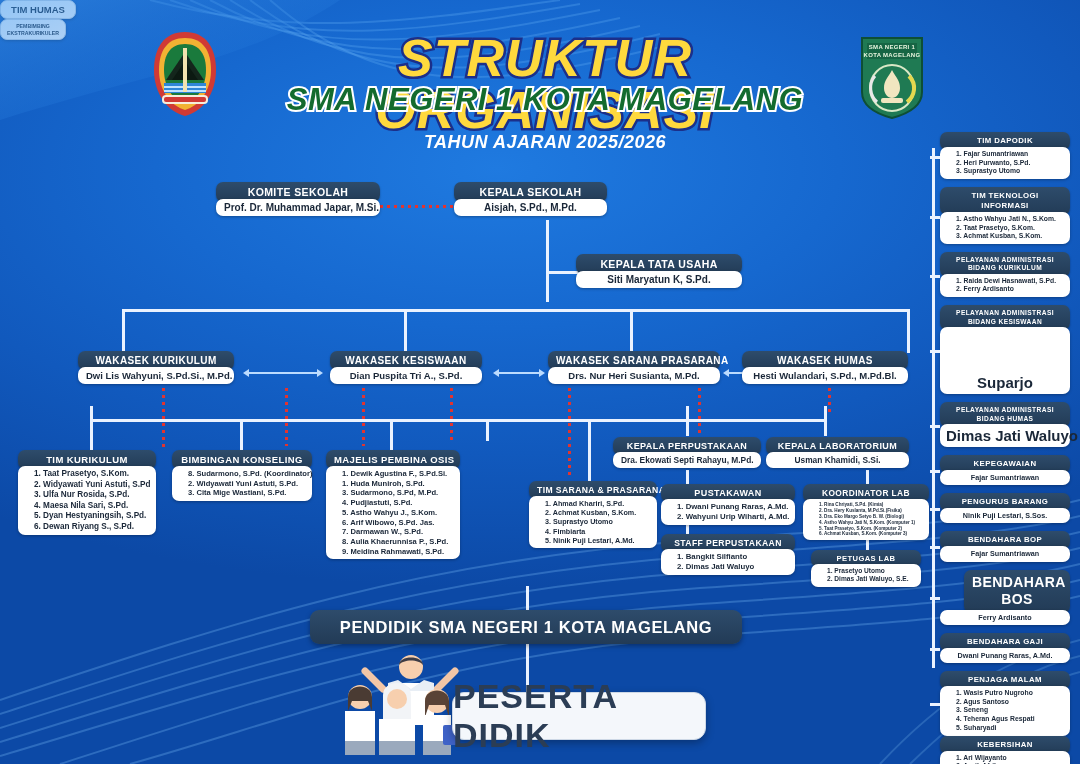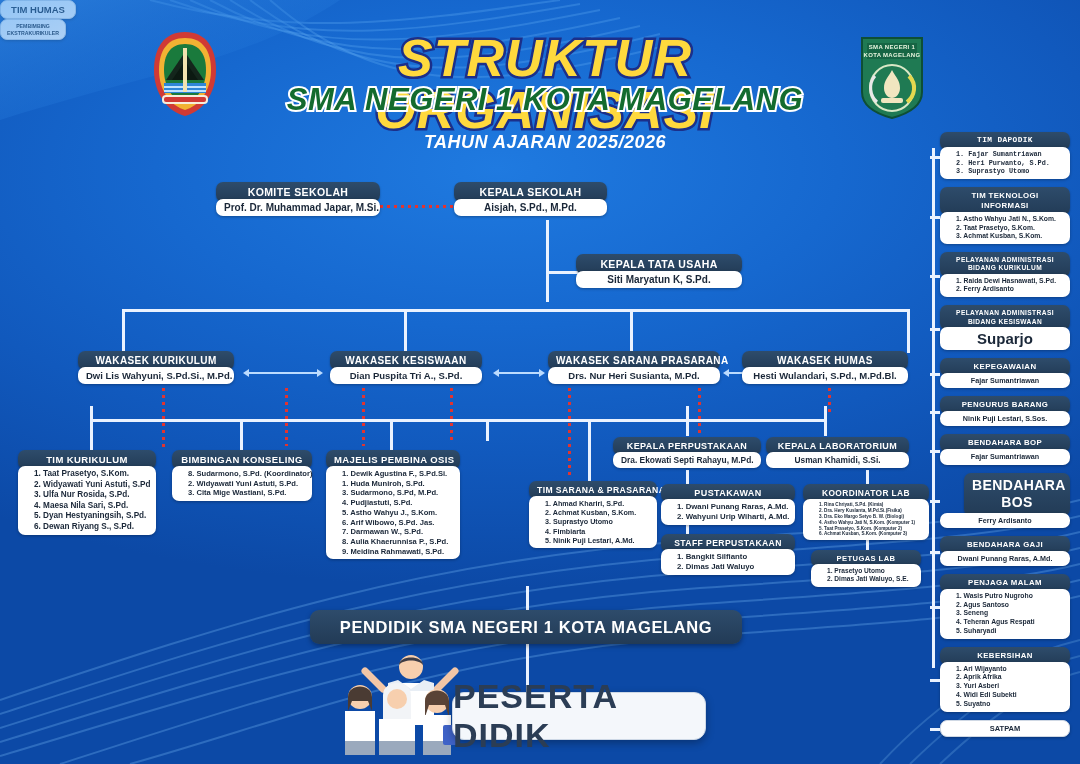--- a/index.html
+++ b/index.html
@@ -354,21 +354,21 @@
 
   <div class="node" style="left:811px;top:550px;width:110px">
     <div class="nhead" style="font-size:7.6px">PETUGAS LAB</div>
     <div class="nbody list" style="font-size:6.6px">
         <div>1. Prasetyo Utomo</div>
         <div>2. Dimas Jati Waluyo, S.E.</div>
       </div>
   </div>
 
   <div id="sidebar" style="position:absolute;left:940px;top:132px;width:130px;">
-      <div class="node" style="position: relative; margin-bottom: 8px; font-family: Liberation Mono, monospace;">
+      <div class="node" style="position: relative; margin-bottom: 8px;">
         <div class="nhead" style="font-size: 7.8px; line-height: 1.25; white-space: normal;">TIM DAPODIK</div>
         <div class="nbody list" style="font-size: 6.8px;">
           <div style="line-height: 1.3;">1. Fajar Sumantriawan</div>
           <div style="line-height: 1.3;">2. Heri Purwanto, S.Pd.</div>
           <div style="line-height: 1.3;">3. Suprastyo Utomo</div>
         </div>
         <div style="position: absolute; left: -10px; top: 50%; width: 10px; height: 3px; background: rgb(234, 242, 255);"></div>
       </div>
       <div class="node" style="position: relative; margin-bottom: 8px;">
         <div class="nhead" style="font-size: 7.8px; line-height: 1.25; white-space: normal;">TIM TEKNOLOGI INFORMASI</div>
@@ -383,21 +383,28 @@
         <div class="nhead" style="font-size: 6.6px; line-height: 1.25; white-space: normal;">PELAYANAN ADMINISTRASI BIDANG KURIKULUM</div>
         <div class="nbody list" style="font-size: 6.8px;">
           <div style="line-height: 1.3;">1. Raida Dewi Hasnawati, S.Pd.</div>
           <div style="line-height: 1.3;">2. Ferry Ardisanto</div>
         </div>
         <div style="position: absolute; left: -10px; top: 50%; width: 10px; height: 3px; background: rgb(234, 242, 255);"></div>
       </div>
       <div class="node" style="position: relative; margin-bottom: 8px;">
         <div class="nhead" style="font-size: 6.6px; line-height: 1.25; white-space: normal;">PELAYANAN ADMINISTRASI BIDANG KESISWAAN</div>
         <div class="nbody" style="font-size: 15px; padding: 2px 6px; font-weight: bold;">
-          <div style="line-height: 1.3;">Suparjo</div>
+          <div style="line-height: 1.3; margin-top: 44px;">Suparjo</div>
+        </div>
+        <div style="position: absolute; left: -10px; top: 50%; width: 10px; height: 3px; background: rgb(234, 242, 255);"></div>
+      </div>
+      <div class="node" style="position: relative; margin-bottom: 8px;">
+        <div class="nhead" style="font-size: 6.6px; line-height: 1.25; white-space: normal;">PELAYANAN ADMINISTRASI BIDANG HUMAS</div>
+        <div class="nbody" style="font-size: 15px; padding: 2px 6px; font-weight: bold;">
+          <div style="line-height: 1.3;">Dimas Jati Waluyo</div>
         </div>
         <div style="position: absolute; left: -10px; top: 50%; width: 10px; height: 3px; background: rgb(234, 242, 255);"></div>
       </div>
       <div class="node" style="position: relative; margin-bottom: 8px;">
         <div class="nhead" style="font-size: 7.8px; line-height: 1.25; white-space: normal;">KEPEGAWAIAN</div>
         <div class="nbody" style="font-size: 7.2px;">
           <div style="line-height: 1.3;">Fajar Sumantriawan</div>
         </div>
         <div style="position: absolute; left: -10px; top: 50%; width: 10px; height: 3px; background: rgb(234, 242, 255);"></div>
       </div>
@@ -422,21 +429,21 @@
         </div>
         <div style="position: absolute; left: -10px; top: 50%; width: 10px; height: 3px; background: rgb(234, 242, 255);"></div>
       </div>
       <div class="node" style="position: relative; margin-bottom: 8px;">
         <div class="nhead" style="font-size: 7.8px; line-height: 1.25; white-space: normal;">BENDAHARA GAJI</div>
         <div class="nbody" style="font-size: 7.2px;">
           <div style="line-height: 1.3;">Dwani Punang Raras, A.Md.</div>
         </div>
         <div style="position: absolute; left: -10px; top: 50%; width: 10px; height: 3px; background: rgb(234, 242, 255);"></div>
       </div>
-      <div class="node" style="position: relative; margin-bottom: 8px;">
+      <div class="node" style="position: relative; ">
         <div class="nhead" style="font-size: 7.8px; line-height: 1.25; white-space: normal;">PENJAGA MALAM</div>
         <div class="nbody list" style="font-size: 6.8px;">
           <div style="line-height: 1.3;">1. Wasis Putro Nugroho</div>
           <div style="line-height: 1.3;">2. Agus Santoso</div>
           <div style="line-height: 1.3;">3. Seneng</div>
           <div style="line-height: 1.3;">4. Teheran Agus Respati</div>
           <div style="line-height: 1.3;">5. Suharyadi</div>
         </div>
         <div style="position: absolute; left: -10px; top: 50%; width: 10px; height: 3px; background: rgb(234, 242, 255);"></div>
       </div>

